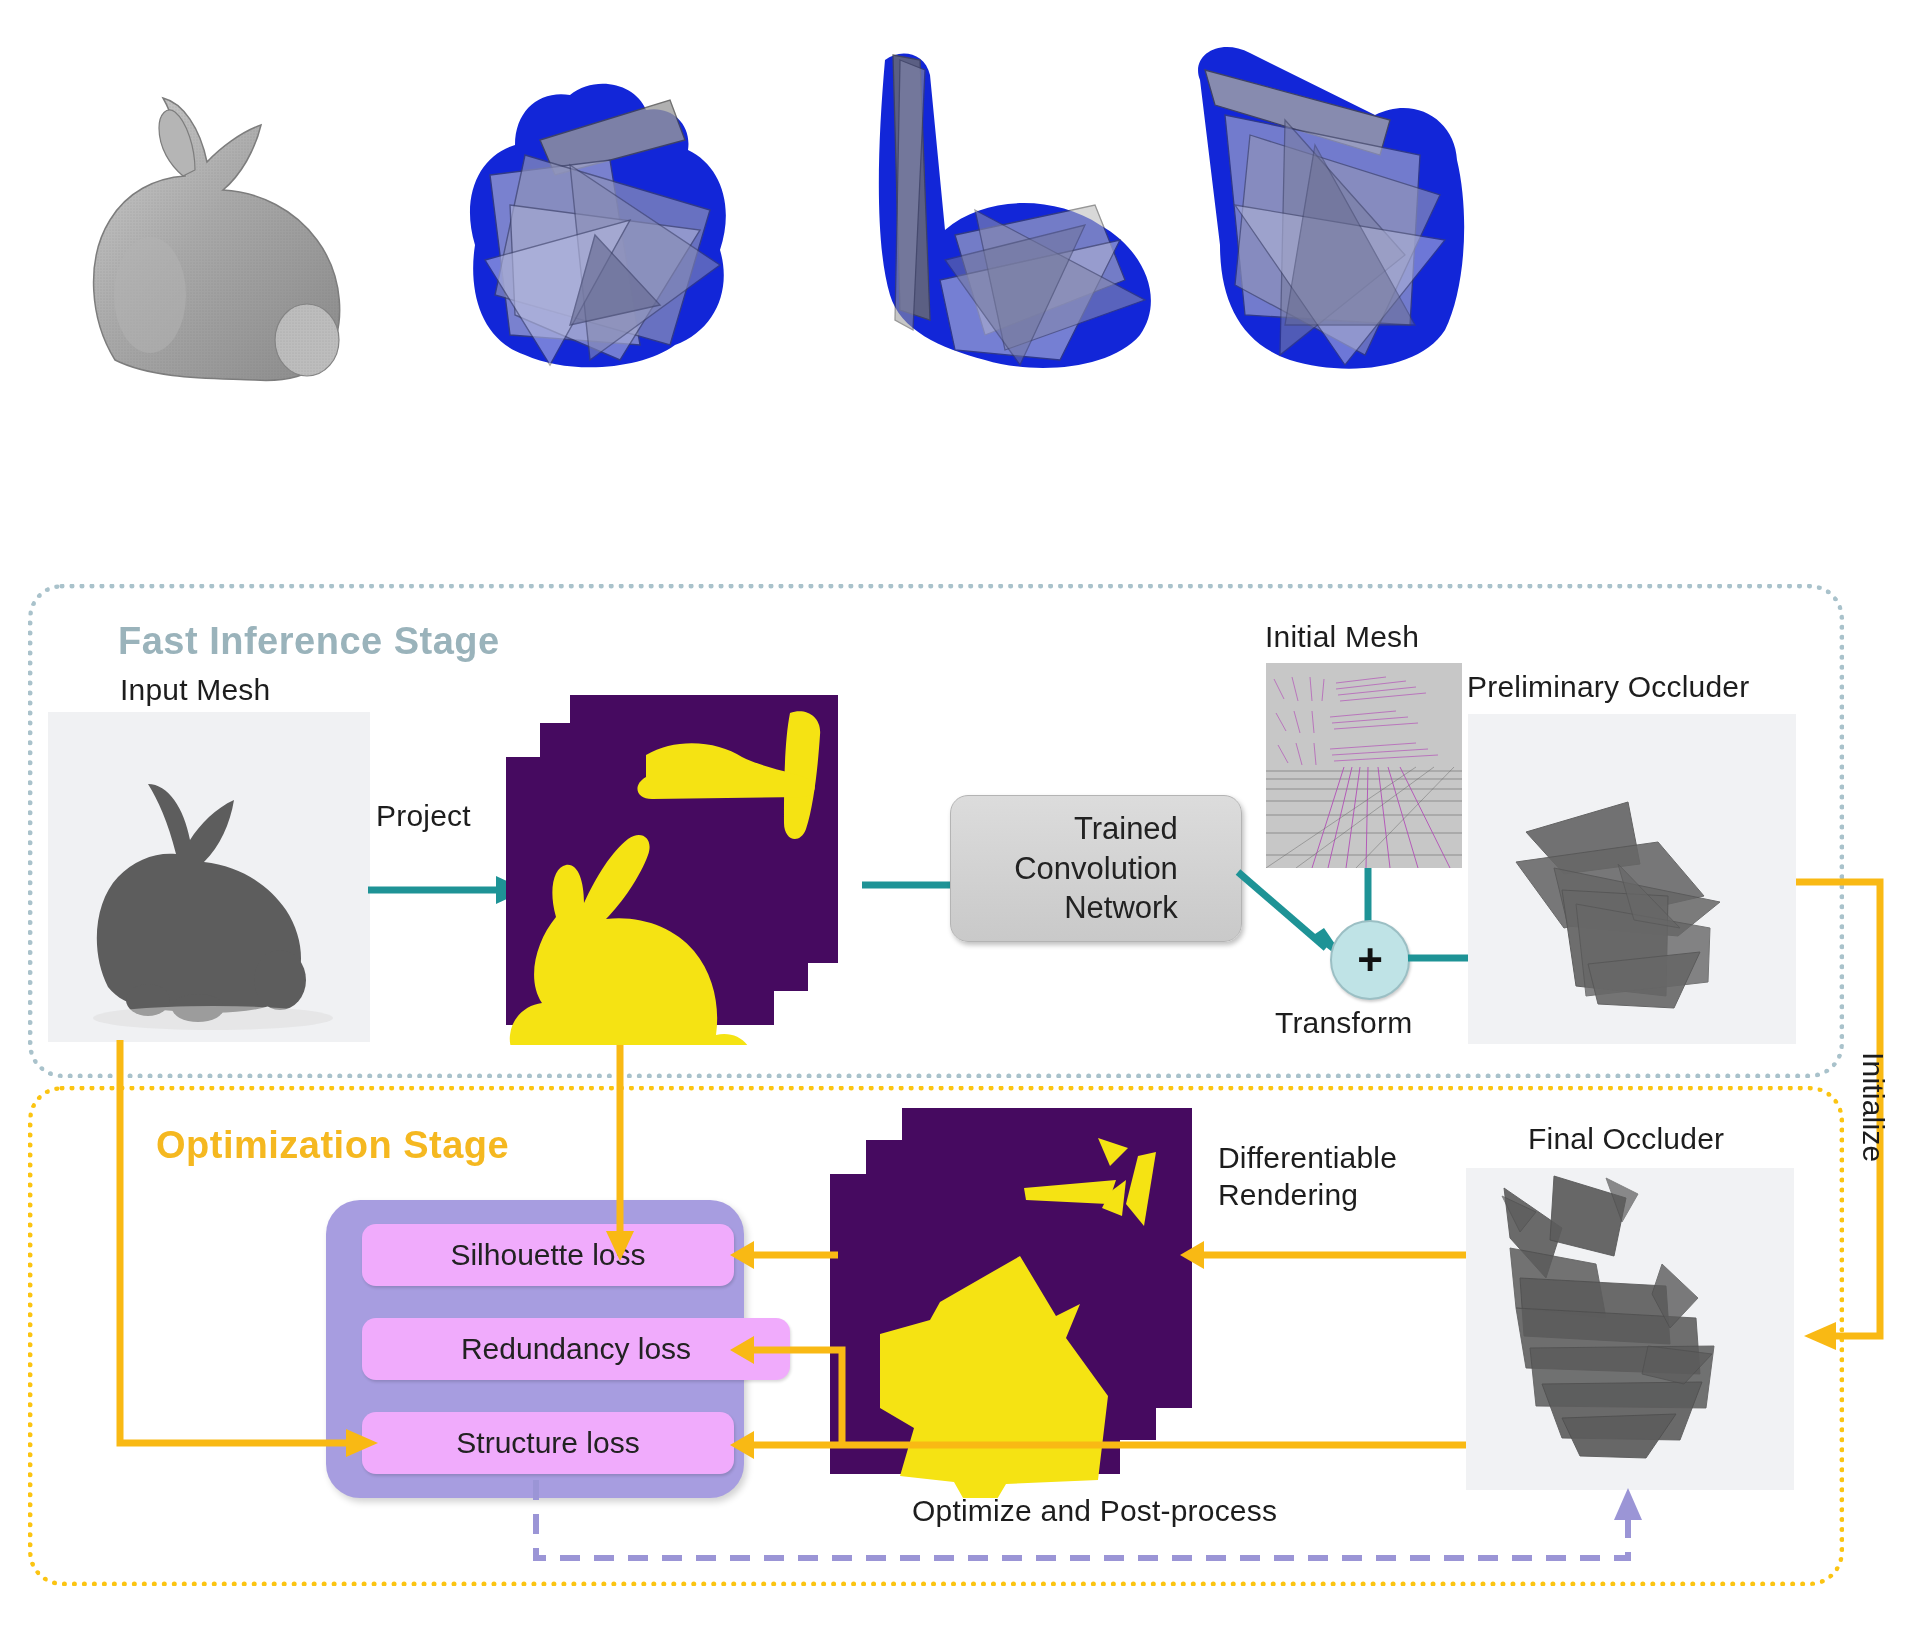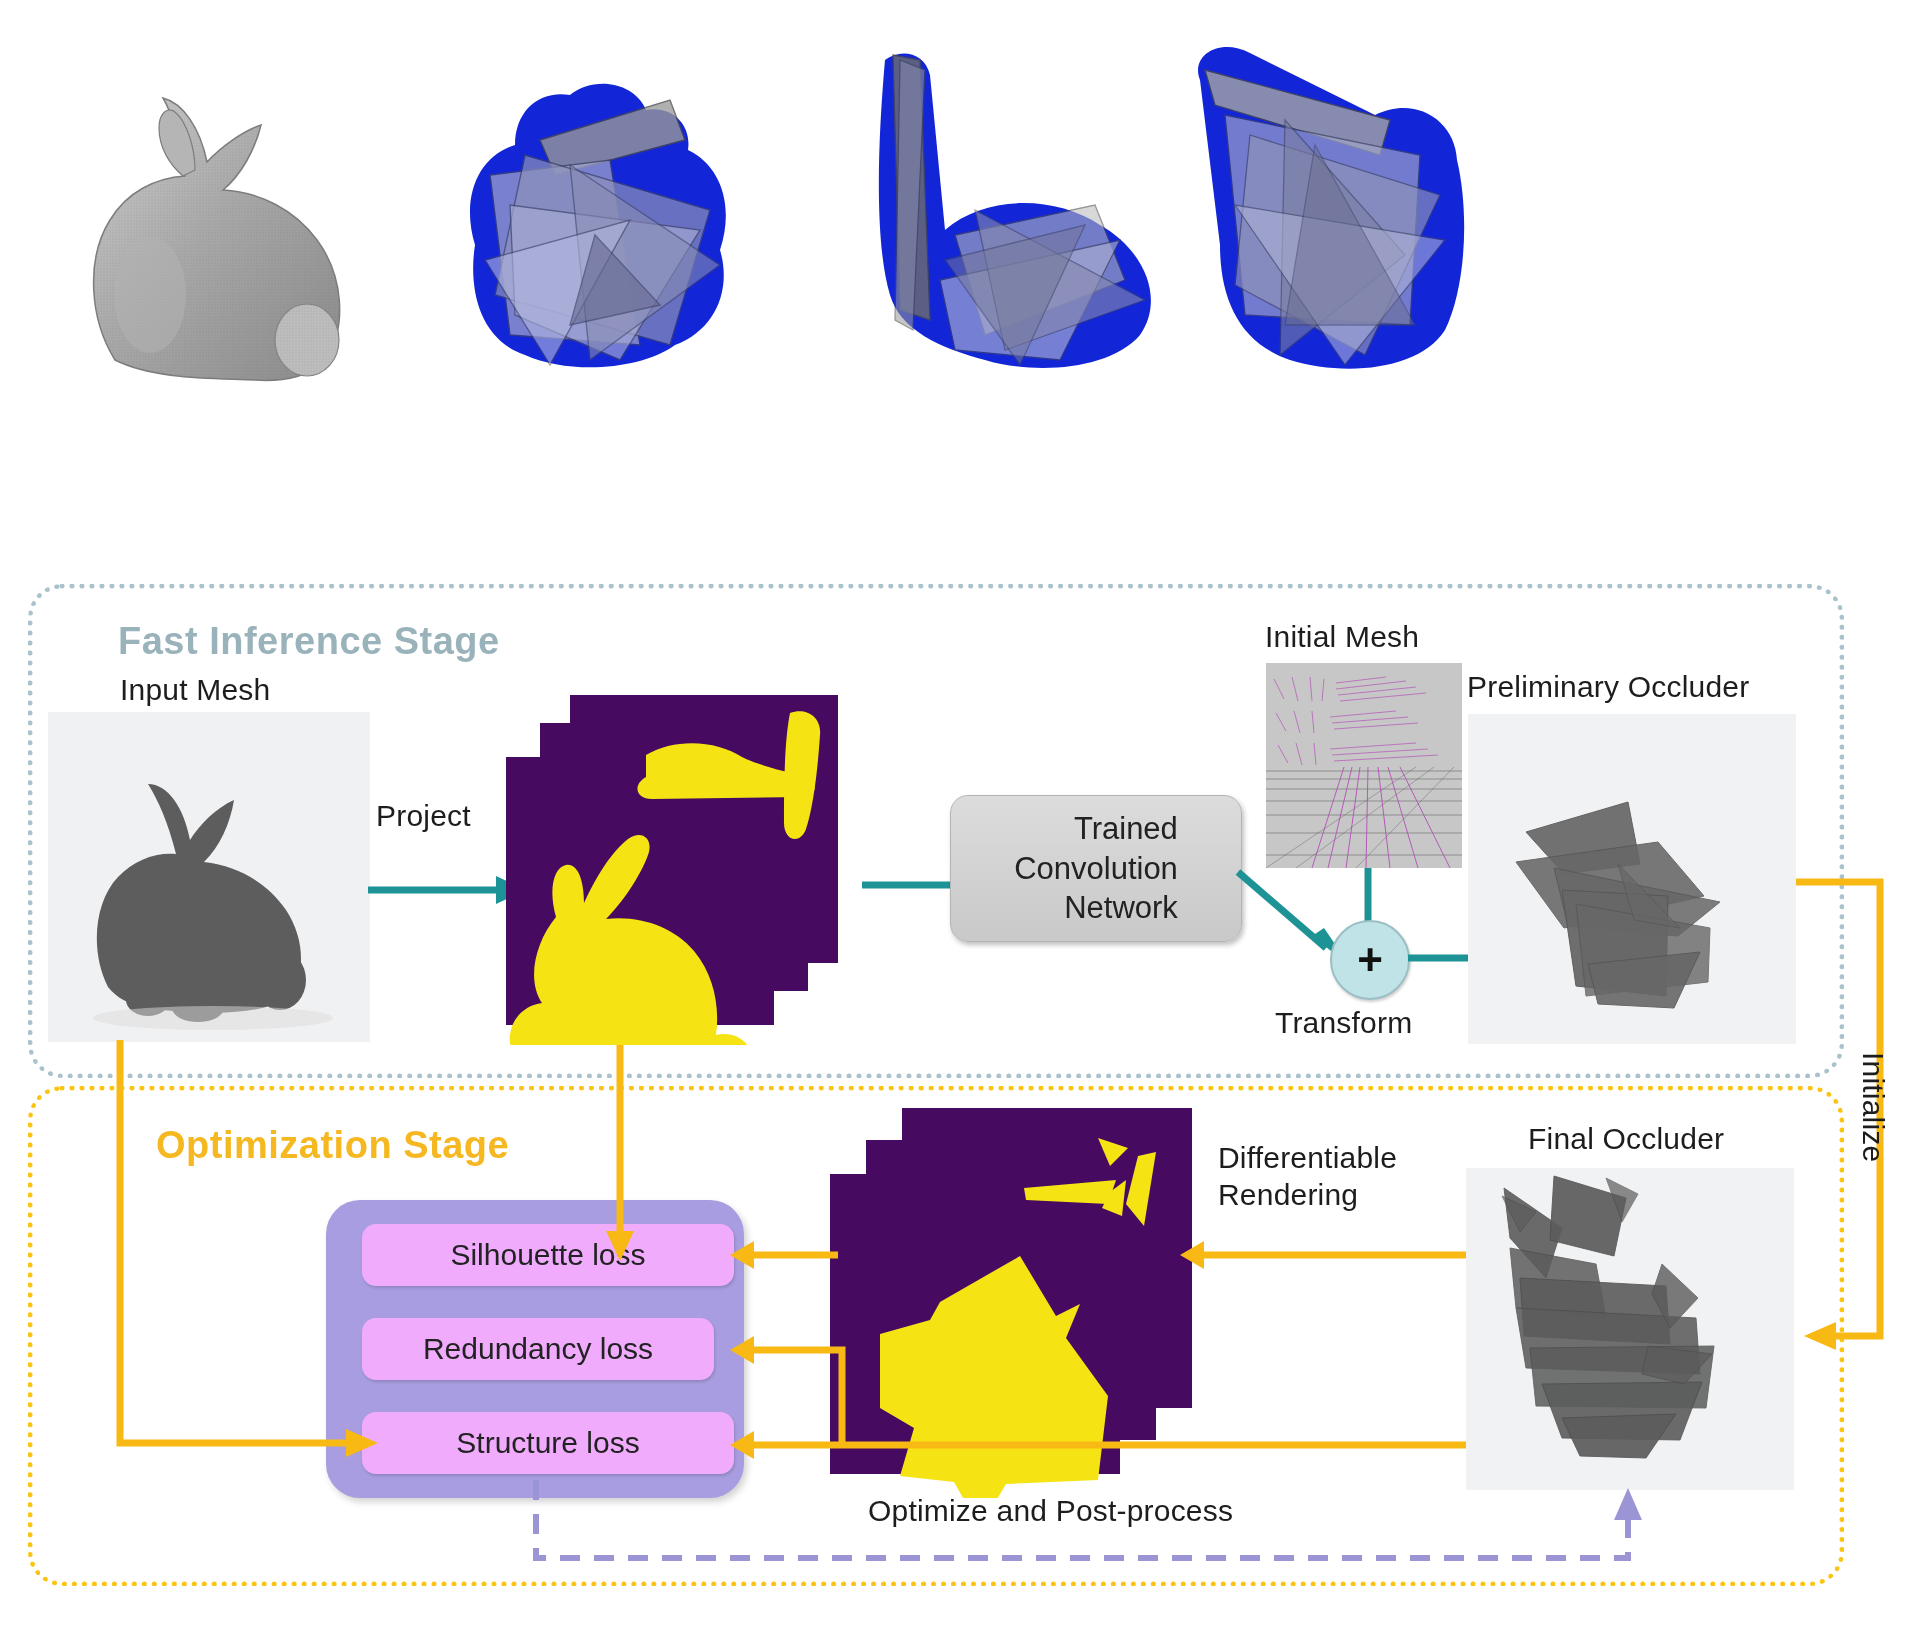--- a/index.html
+++ b/index.html
@@ -289,21 +289,21 @@
 
 <div class="abs stage-box op-box" style="left:28px;top:1086px;width:1816px;height:500px;"></div>
 
 <div class="abs stage-title op-title" style="left:156px;top:1124px;">Optimization Stage</div>
 
 <div class="abs losswrap" style="left:326px;top:1200px;width:418px;height:298px;"></div>
 
 <div class="abs lossbox" style="left:362px;top:1224px;width:372px;height:62px;">
   <span>Silhouette loss</span>
 </div>
-<div class="abs lossbox" style="left:362px;top:1318px;width:352px;height:62px;">
+<div class="abs lossbox" style="left:362px;top:1318px;width:428px;height:62px;">
   <span>Redundancy loss</span>
 </div>
 <div class="abs lossbox" style="left:362px;top:1412px;width:372px;height:62px;">
   <span>Structure loss</span>
 </div>
 
 <svg class="arrow-svg" style="left:600px;top:1045px;width:40px;height:220px;" viewBox="0 0 40 220">
   <line x1="20" y1="0" x2="20" y2="192" stroke="#f9b914" stroke-width="7"></line>
   <polygon points="6,186 20,216 34,186" fill="#f9b914"></polygon>
 </svg>
@@ -374,20 +374,20 @@
       <polygon points="140,10 172,26 156,54" opacity=".7"></polygon>
     </g>
   </svg>
 </div>
 
 <svg class="arrow-svg" style="left:528px;top:1480px;width:1110px;height:110px;" viewBox="0 0 1110 110">
   <polyline points="8,0 8,78 1100,78 1100,32" fill="none" stroke="#9b95d6" stroke-width="6" stroke-dasharray="20 14"></polyline>
   <polygon points="1086,40 1100,8 1114,40" fill="#9b95d6"></polygon>
 </svg>
 
-<div class="abs lbl" style="left:868px;top:1494px;">Optimize and Post-process</div>
+<div class="abs lbl" style="left:912px;top:1494px;">Optimize and Post-process</div>
 
 <svg class="arrow-svg" style="left:1796px;top:878px;width:110px;height:490px;" viewBox="0 0 110 490">
   <polyline points="0,4 84,4 84,458 34,458" fill="none" stroke="#f9b914" stroke-width="7"></polyline>
   <polygon points="40,444 8,458 40,472" fill="#f9b914"></polygon>
 </svg>
 
 <div class="abs lbl vert" style="left:1890px;top:1052px;">Initialize</div>
 
 </body></html>

